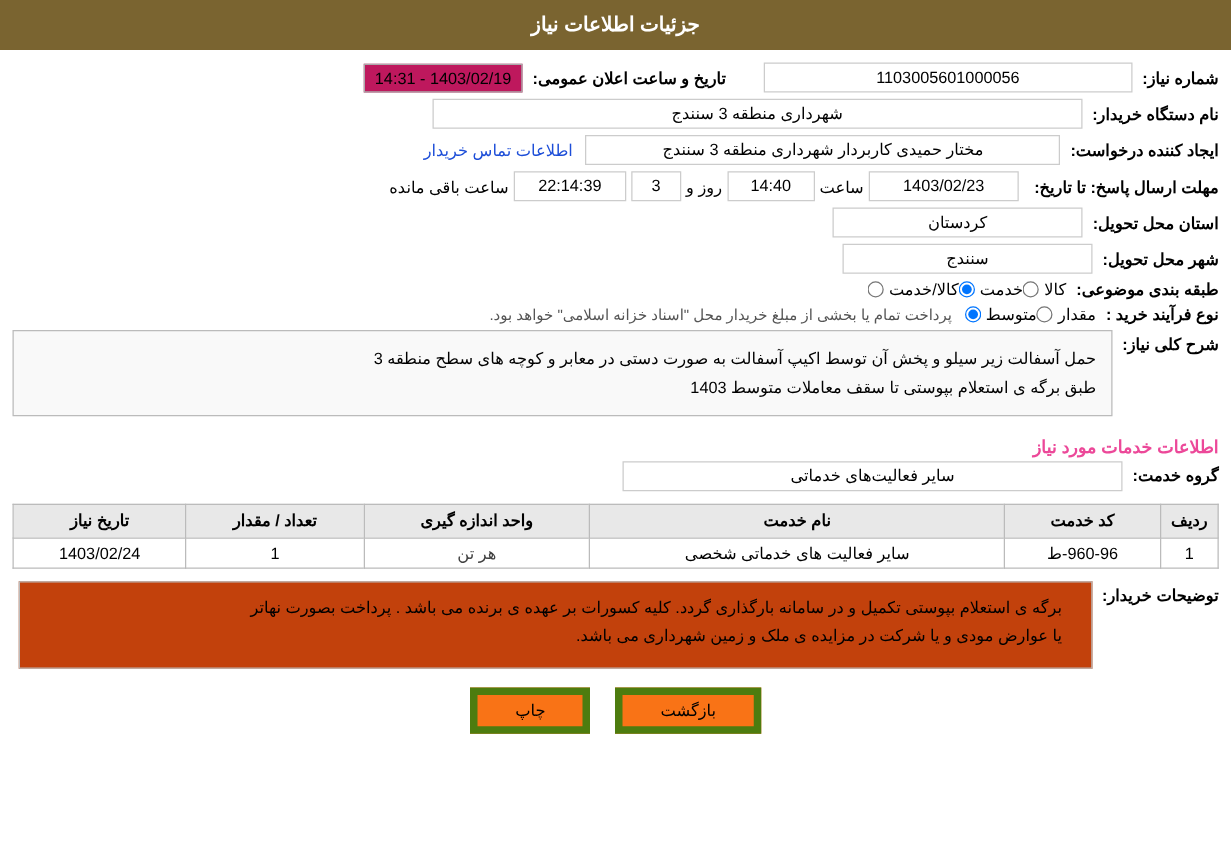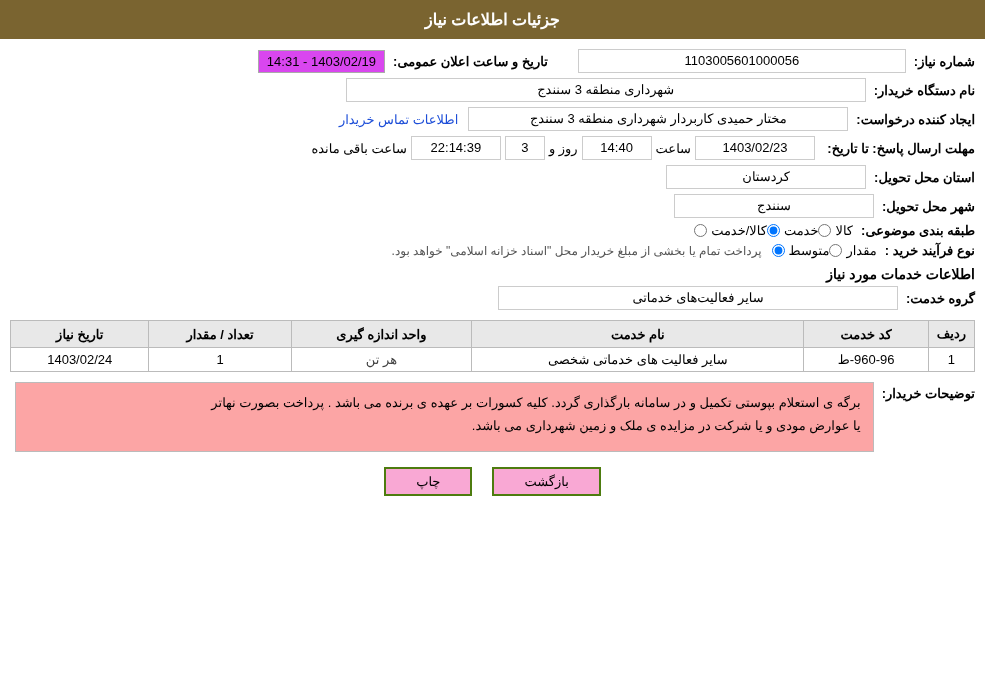--- a/index.html
+++ b/index.html
@@ -30,39 +30,39 @@
       padding: 0 10px;
     }
     .input-field {
       border: 1px solid #ccc;
       background: #fff;
       padding: 3px 6px;
       height: 24px;
       text-align: center;
     }
     .input-wide {
-      width: 328px;
+      width: 295px;
     }
     .input-small {
       width: 120px;
     }
     .date-range {
       border: 1px solid #aaa;
       padding: 3px 8px;
-      background: #d946ef;
+      background: #be185d;
       white-space: nowrap;
     }
     .link-blue {
       color: #1d4ed8;
       text-decoration: none;
       cursor: pointer;
     }
     .section-title {
       font-weight: bold;
-      color: #000000;
+      color: #ec4899;
       font-size: 14px;
       margin: 8px 0 4px 0;
     }
     .description-box {
       border: 1px solid #bbb;
       background: #f9f9f9;
       padding: 10px 12px;
       text-align: right;
       line-height: 1.8;
       margin-bottom: 8px;
@@ -90,37 +90,37 @@
       border: 1px solid #bbb;
       padding: 5px 8px;
       font-weight: bold;
     }
     table td {
       border: 1px solid #bbb;
       padding: 4px 8px;
     }
     .buyer-notes {
       border: 1px solid #bbb;
-      padding: 8px 12px;
+      padding: 8px 23px;
       min-height: 70px;
-      background: #fca5a5;
+      background: #c2410c;
       text-align: right;
       line-height: 1.8;
       margin-left: 5px;
     }
     .buttons-row {
       display: flex;
       justify-content: center;
       gap: 20px;
       margin-top: 15px;
     }
     .btn {
       padding: 5px 30px;
-      border: 2px solid #4d7c0f;
-      background: #f9a8d4;
+      border: 6px solid #4d7c0f;
+      background: #f97316;
       cursor: pointer;
       font-size: 13px;
       font-family: Tahoma, Arial, sans-serif;
     }
     .col-label { 
       text-align: right;
       white-space: nowrap;
       font-weight: bold;
       padding-left: 8px;
     }
@@ -206,20 +206,27 @@
           <input type="radio" name="farayand" checked="" style="">
         </div>
         <div class="radio-item">
           <span>مقدار</span>
           <input type="radio" name="farayand" style="">
         </div>
       </div>
       <span style="margin-right:10px; color:#555; font-size:12px;">پرداخت تمام یا بخشی از مبلغ خریدار محل "اسناد خزانه اسلامی" خواهد بود.</span>
     </div>
 
+    <div class="flex-row" style="align-items:flex-start; margin-top:5px;">
+      <span class="col-label" style="margin-top:4px;">شرح کلی نیاز:</span>
+      <div class="description-box" style="flex:1;">
+        <span style="white-space:pre-line;">حمل آسفالت زیر سیلو و پخش آن توسط اکیپ آسفالت به صورت دستی در معابر و کوچه های سطح منطقه 3
+طبق برگه ی استعلام بپوستی تا سقف معاملات متوسط 1403</span>
+      </div>
+    </div>
 
     <div class="section-title">اطلاعات خدمات مورد نیاز</div>
 
     <div class="flex-row">
       <span class="col-label">گروه خدمت:</span>
       <div class="input-field" style="width:400px;">سایر فعالیت‌های خدماتی</div>
     </div>
 
     <div class="table-section">
       <table>

